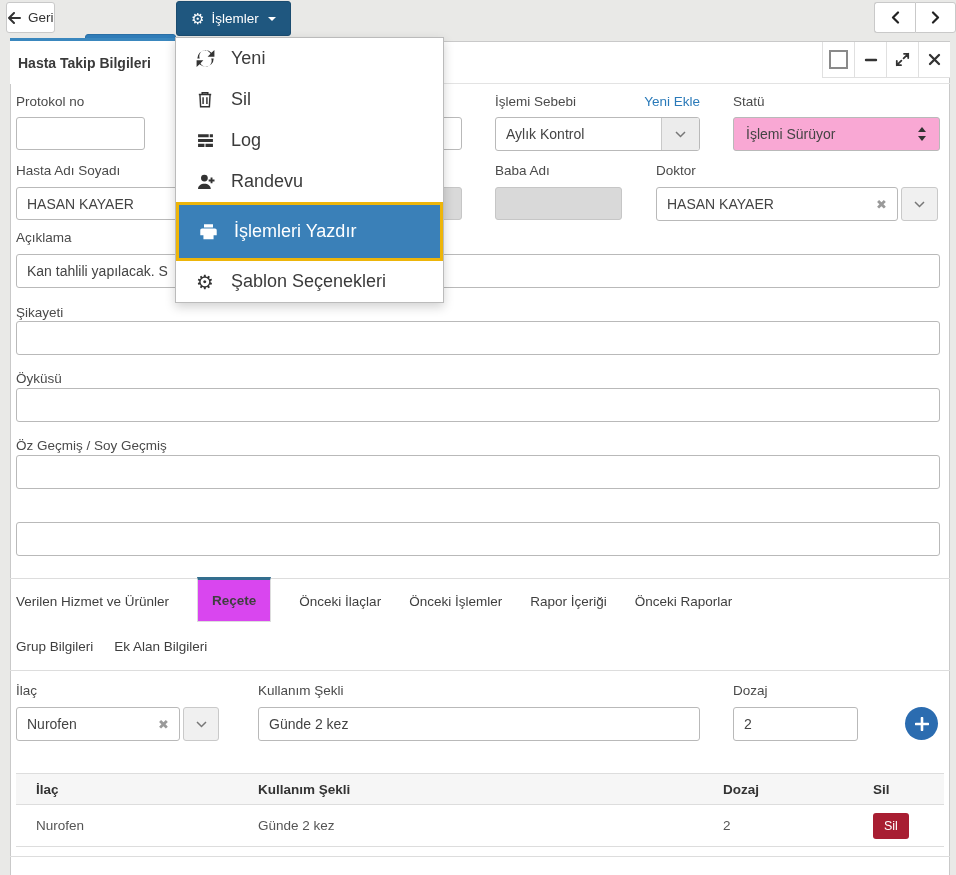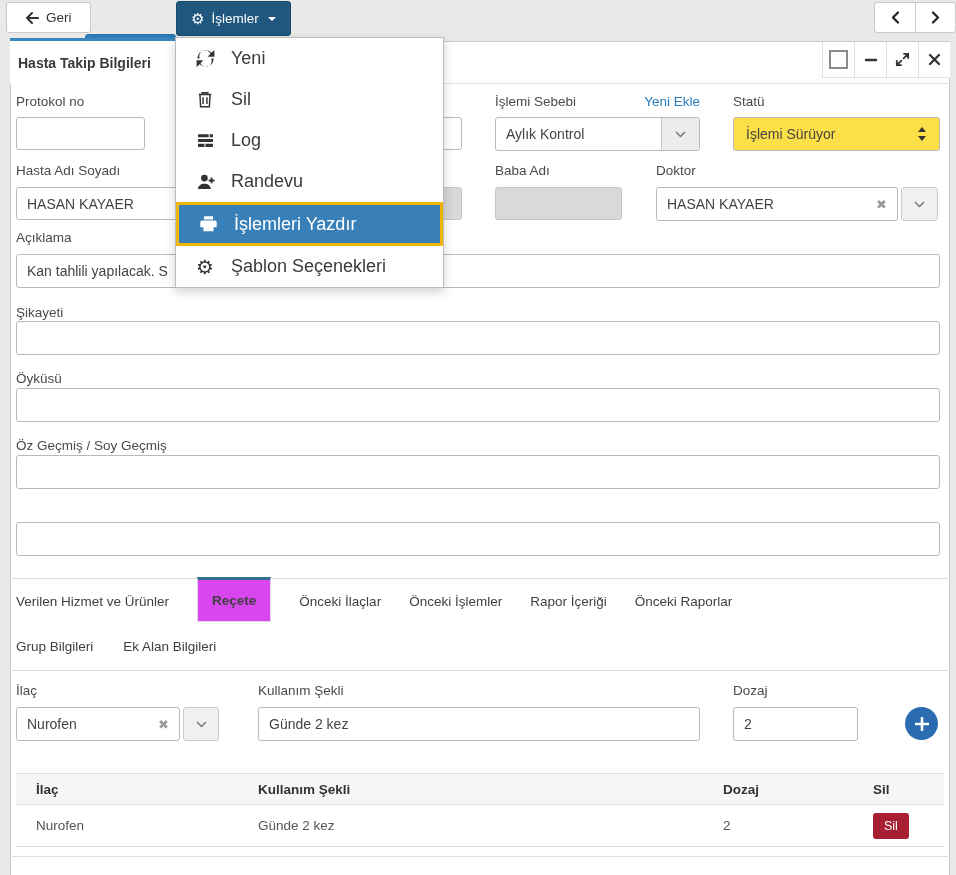--- a/index.html
+++ b/index.html
@@ -9,21 +9,21 @@
     background:#e9e9e7;
     position:relative;
     overflow:hidden;
     color:#333;
   }
   .page { position:absolute; inset:0; }
 
   
   .btn { position:absolute; display:flex; align-items:center; gap:7px;
          font-size:13.5px; border-radius:3px; cursor:pointer; border:1px solid transparent; }
-  .btn-back { left:6px; top:2px; height:31px; padding:0 18px; background:#fff;
+  .btn-back { left:6px; top:2px; height:31px; padding:0 0; background:#fff;
               border-color:#c9c9c9; color:#333; }
   .btn-save { left:85px; top:2px; height:31px; padding:0 14px; background:#2f7cb8;
               border-color:#2a6fa5; color:#ffffff;margin-top:32px; }
   .btn-actions { left:176px; top:1px; height:35px; padding:0 14px; background:#1f577f;
                  border-color:#1b4c70; color:#fff; }
   .gear-glyph { font-size:15px; line-height:1; }
   .caret-down { width:0; height:0; border-left:4px solid transparent;
                 border-right:4px solid transparent; border-top:4px solid #fff; margin-left:2px; }
   .nav-group { position:absolute; left:874px; top:2px; display:flex; }
   .nav-btn { width:41px; height:31px; background:#fff; border:1px solid #c9c9c9;
@@ -61,21 +61,21 @@
 
   .combo2-input { position:absolute; height:34px; border:1px solid #b9b9b9; border-radius:3px;
            background:#fff; display:flex; align-items:center; padding:0 10px; font-size:14px; color:#444; }
   .combo2-input .val { flex:1; white-space:nowrap; overflow:hidden; }
   .clear-x { color:#9a9a9a; font-size:13px; cursor:pointer; margin-left:6px; }
   .combo2-btn { position:absolute; height:34px; width:37px; background:#f0f0f0;
            border:1px solid #c9c9c9; border-radius:3px; display:flex; align-items:center;
            justify-content:center; cursor:pointer; }
 
   .select { position:absolute; height:34px; border:1px solid #b9b9b9; border-radius:3px;
-           background:#fde047; display:flex; align-items:center; padding:0 12px; font-size:14px;
+           background:#f9a8d4; display:flex; align-items:center; padding:0 12px; font-size:14px;
            color:#444; cursor:pointer; }
   .select .val { flex:1; }
 
   .divider { position:absolute; left:10px; width:940px; height:1px; background:#ddd; }
 
   
   .tabs-row { position:absolute; left:16px; display:flex; gap:28px; align-items:stretch;
               font-size:13.5px; color:#3f3f3f; }
   .tab { display:flex; align-items:center; cursor:pointer; white-space:nowrap; }
   .tab-active { border:1px solid #ddd; border-top:3px solid #336e8e; background:#d946ef;
@@ -95,21 +95,21 @@
   .c-ilac { left:20px; } .c-kullanim { left:242px; } .c-dozaj { left:707px; } .c-sil { left:857px; }
   .sil-btn { background:#a81e32; color:#fff; border:none; border-radius:3px; padding:6px 11px;
              font-size:12.5px; cursor:pointer; font-family:inherit; }
 
   
   .menu { position:absolute; left:175px; top:37px; width:269px; background:#fff;
           border:1px solid #bbb; box-shadow:0 4px 10px rgba(0,0,0,.18); padding:0 0; z-index:50; }
   .menu-item { height:41px; display:flex; align-items:center; padding:0 12px 0 20px;
                font-size:18px; color:#3b3b3b; cursor:pointer; }
   .mi-icon { width:26px; display:flex; align-items:center; margin-right:9px; color:#333; }
-  .menu-item-active { background:#3a80b8; color:#fff; border:3px solid #edb50a; height:44px; }
+  .menu-item-active { background:#3a80b8; color:#fff; border:3px solid #edb50a; height:59px; }
   .menu-item-active .mi-icon { color:#fff; }
   .gear-menu-glyph { font-size:20px; line-height:1; }
   svg { display:block; }
 </style>
 </head>
 <body>
 
 <div class="page">
 
   <div>
@@ -235,21 +235,21 @@
   <div class="divider" style="top:578px;"></div>
 
   <div class="tabs-row" style="top:580px; height:42px;">
     <span class="tab">Verilen Hizmet ve Ürünler</span>
     <span class="tab tab-active">Reçete</span>
     <span class="tab">Önceki İlaçlar</span>
     <span class="tab">Önceki İşlemler</span>
     <span class="tab">Rapor İçeriği</span>
     <span class="tab">Önceki Raporlar</span>
   </div>
-  <div class="tabs-row" style="top:626px; height:40px; gap:30px;">
+  <div class="tabs-row" style="top:626px; height:40px; gap:21px;">
     <span class="tab">Grup Bilgileri</span>
     <span class="tab">Ek Alan Bilgileri</span>
   </div>
 
   <div class="divider" style="top:670px;"></div>
 
   <label class="flabel" style="left:16px; top:683px;">İlaç</label>
   <div class="combo2-input" style="left:16px; top:707px; width:164px;">
     <span class="val">Nurofen</span>
     <span class="clear-x">✖</span>

